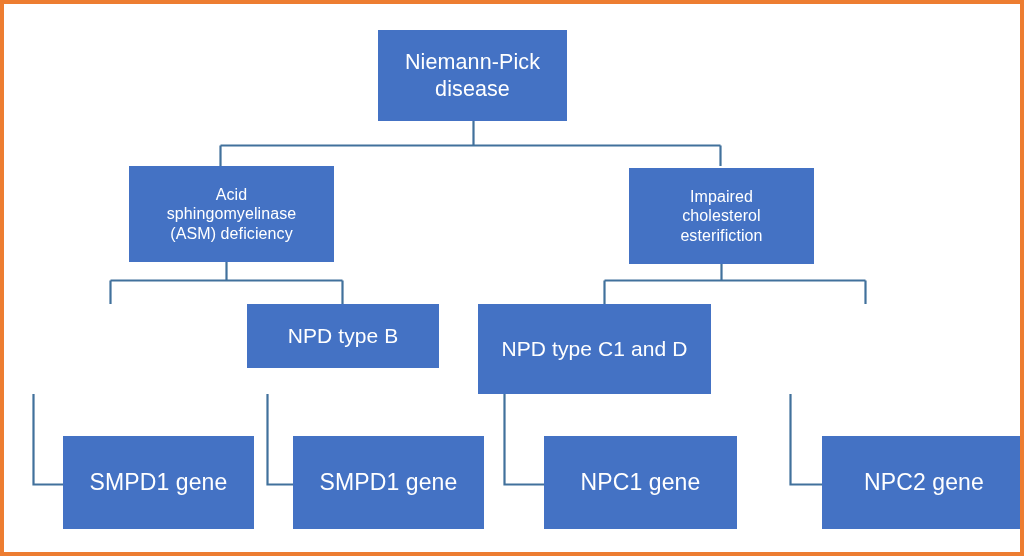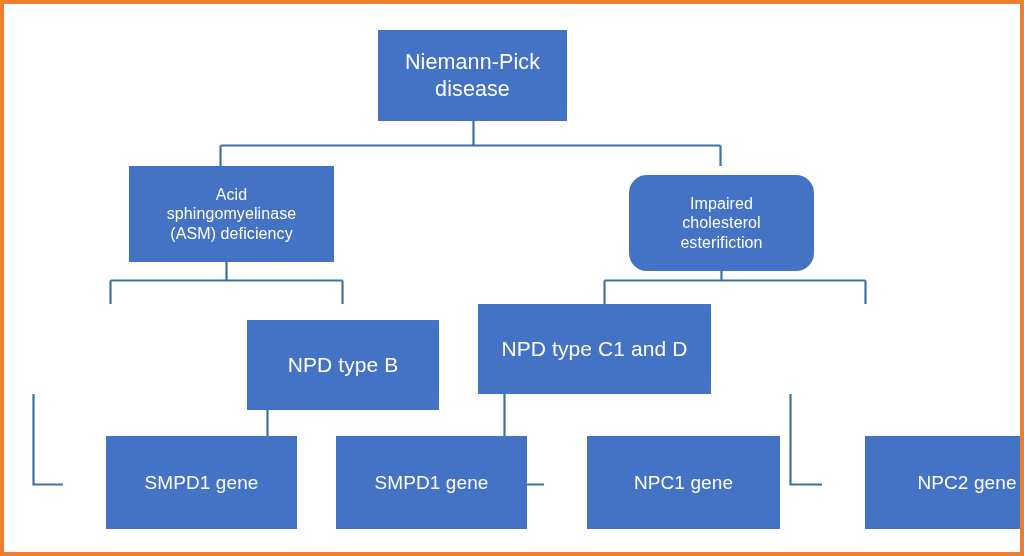--- a/index.html
+++ b/index.html
@@ -43,21 +43,21 @@
     font-size: 21px;
     font-weight: 400;
     letter-spacing: 0.1px;
     padding: 2px 6px;
     white-space: pre-line;
     z-index: 2;
   }
   .node.level-1 { font-size: 21.5px; }
   .node.level-2 { font-size: 16px; }
   .node.level-3 { font-size: 21px; }
-  .node.level-4 { font-size: 19px; margin-left: 43px; }
+  .node.level-4 { font-size: 23px; }
 </style>
 </head>
 <body>
 
 <div id="figure-canvas">
 
   <svg id="connector-layer" viewBox="0 0 1024 556" width="1024" height="556" aria-hidden="true">
     <g stroke="#41719C" stroke-width="2.2" fill="none" stroke-linecap="butt">
 
       <path d="M 469.5 117 L 469.5 141.5"></path>
@@ -83,26 +83,26 @@
     </g>
   </svg>
 
   <div class="node level-1" style="left:374px; top:26px; width:189px; height:91px;">Niemann-Pick
 disease</div>
 
   <div class="node level-2" style="left:125px; top:162px; width:205px; height:96px;">Acid
 sphingomyelinase
 (ASM) deficiency</div>
 
-  <div class="node level-2" style="left:625px; top:171px; width:185px; height:96px;border-radius:18px;">Impaired
+  <div class="node level-2" style="left:625px; top:164px; width:185px; height:96px;">Impaired
 cholesterol
 esterifiction</div>
 
 
-  <div class="node level-3" style="left:243px; top:316px; width:192px; height:90px;">NPD type B</div>
+  <div class="node level-3" style="left:243px; top:300px; width:192px; height:64px;">NPD type B</div>
 
   <div class="node level-3" style="left:474px; top:300px; width:233px; height:90px;">NPD type C1 and D</div>
 
 
   <div class="node level-4" style="left:59px; top:432px; width:191px; height:93px;">SMPD1 gene</div>
 
   <div class="node level-4" style="left:289px; top:432px; width:191px; height:93px;">SMPD1 gene</div>
 
   <div class="node level-4" style="left:540px; top:432px; width:193px; height:93px;">NPC1 gene</div>
 

